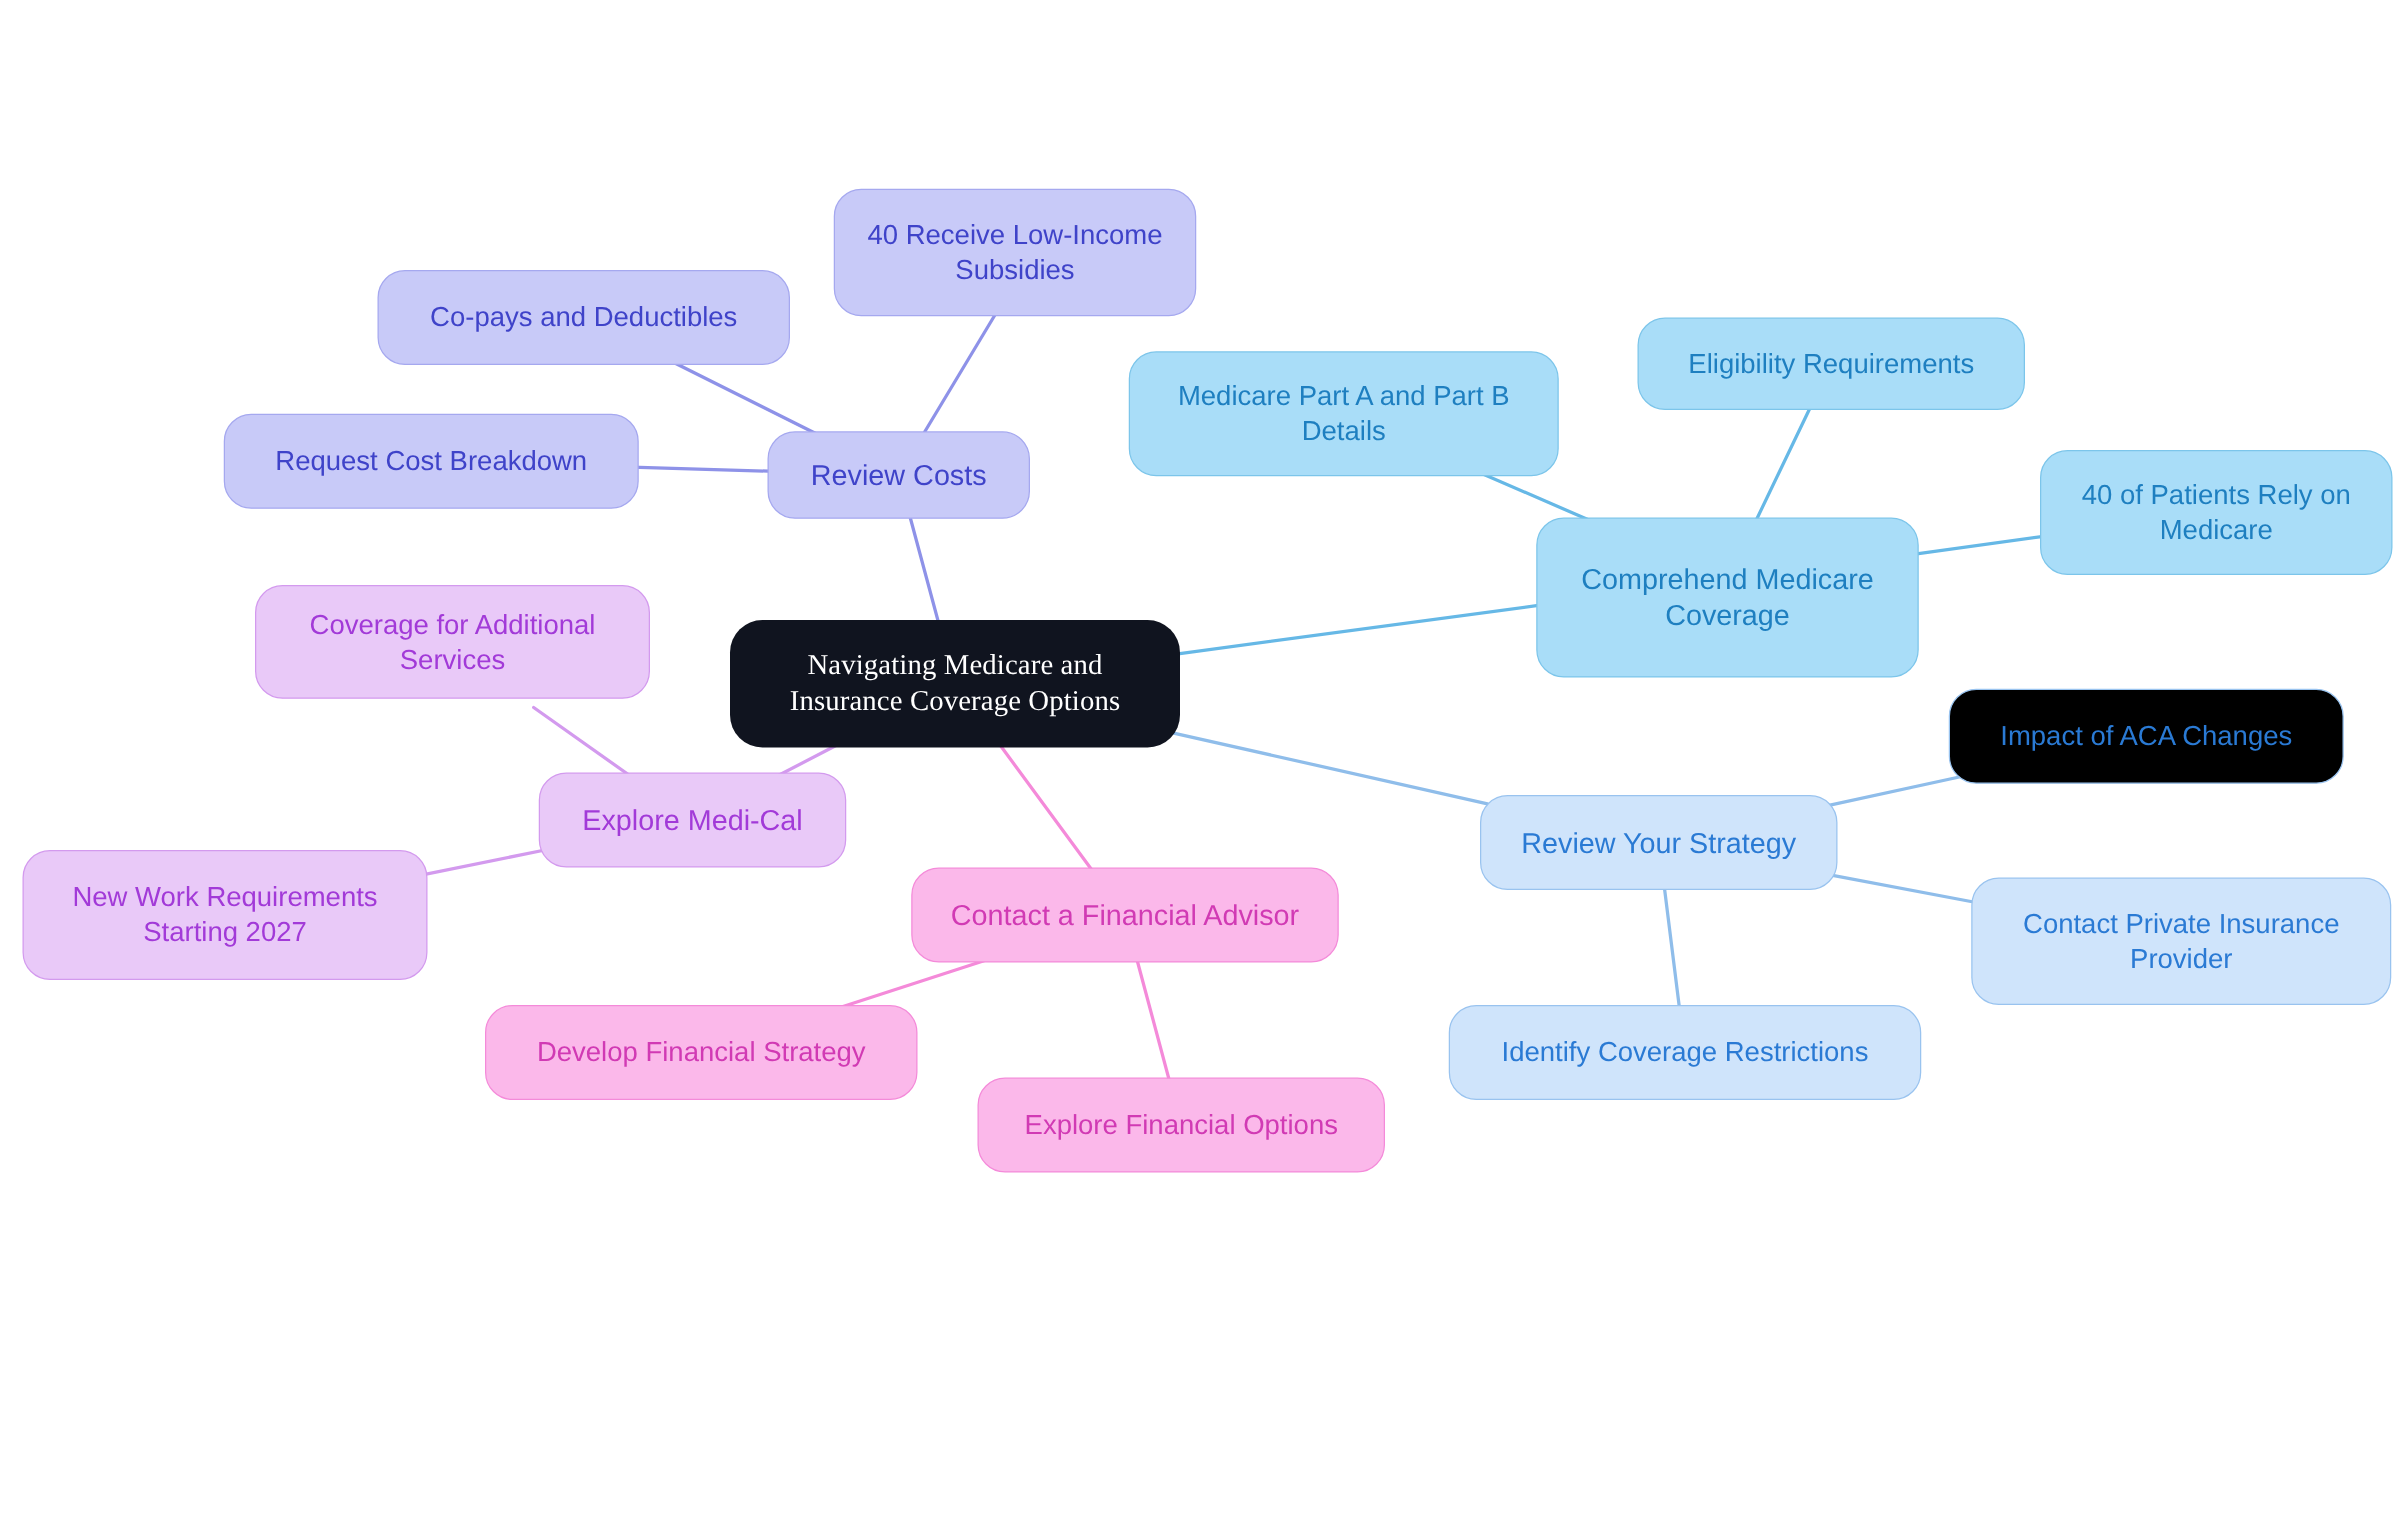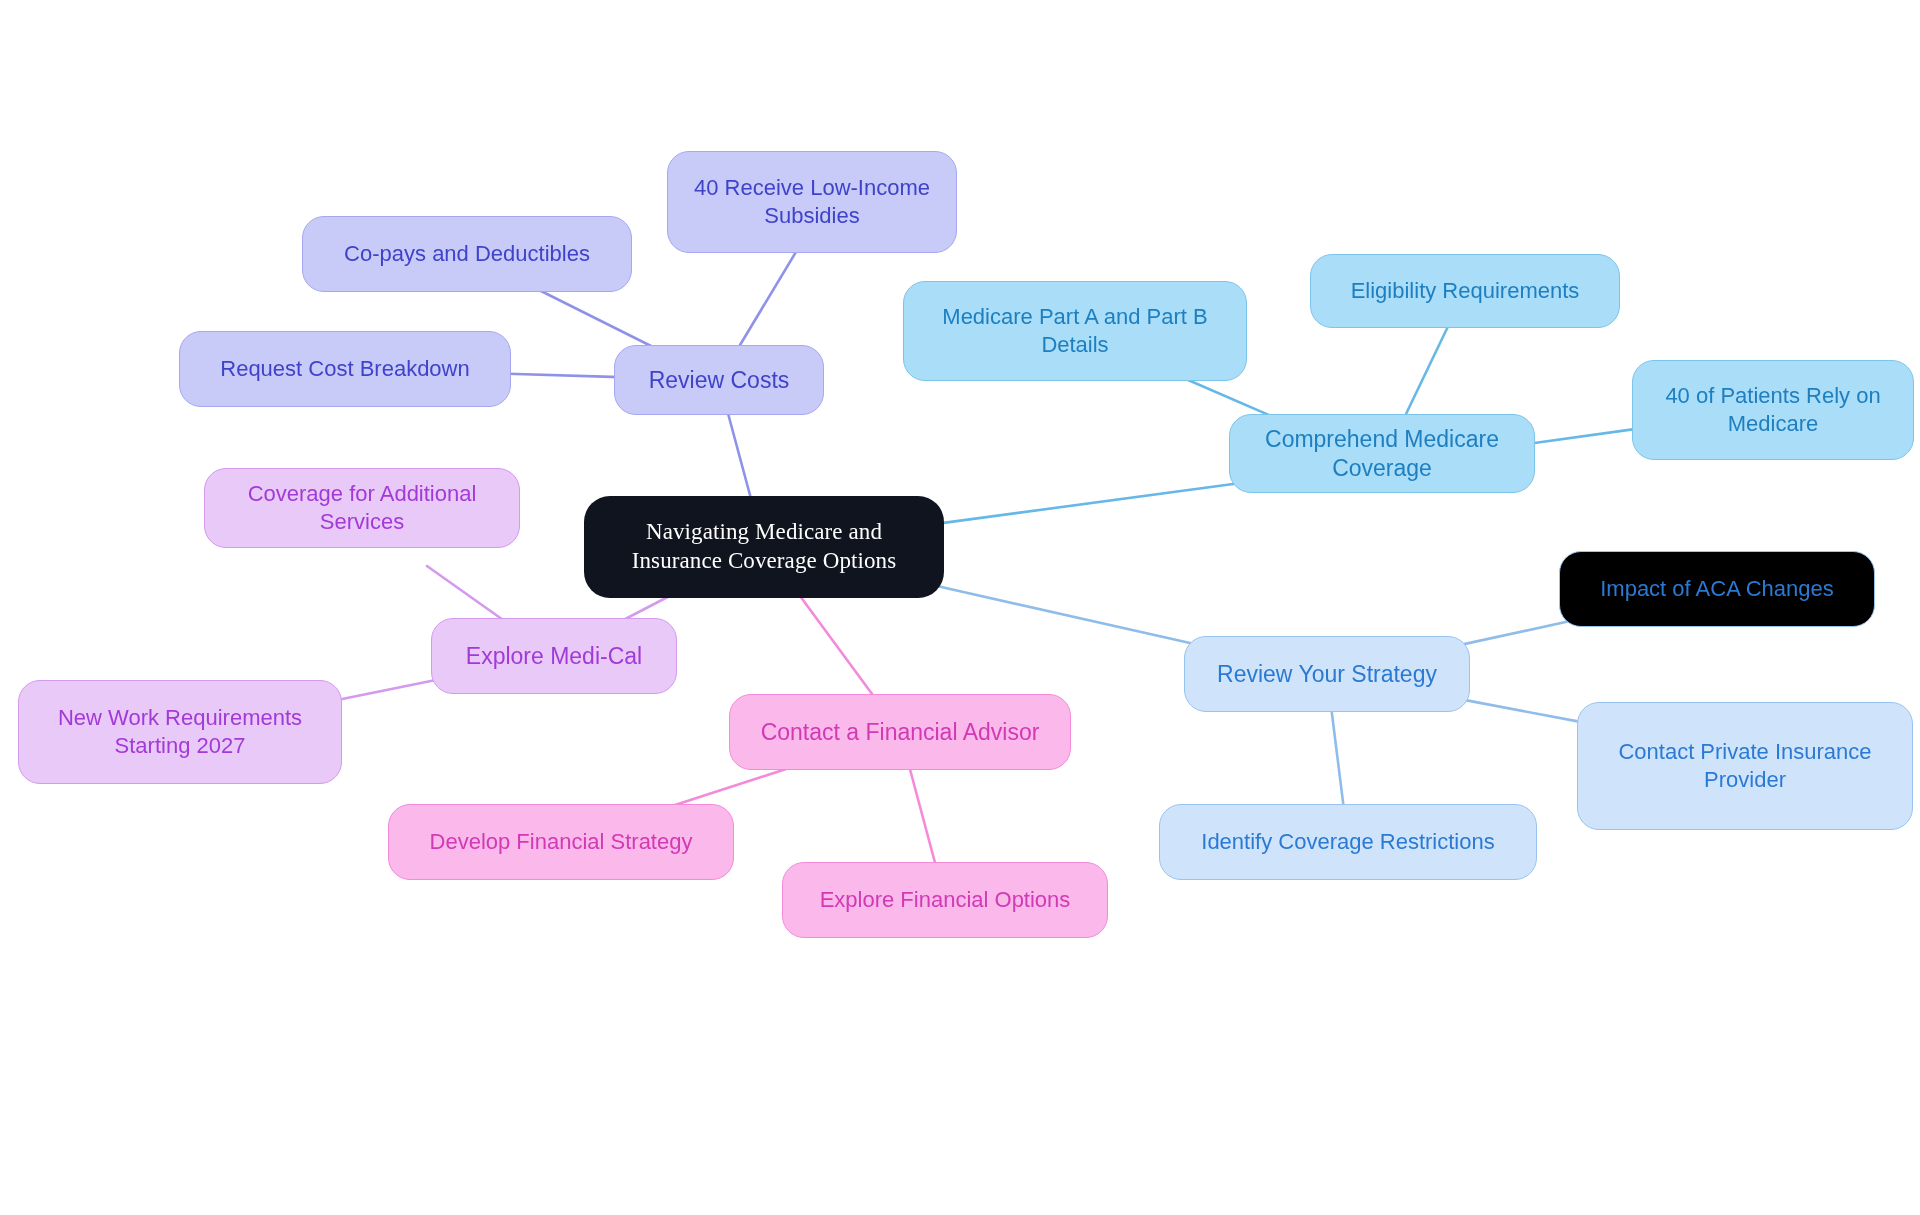--- a/index.html
+++ b/index.html
@@ -115,35 +115,35 @@
       <line x1="437" y1="679.7754010695187" x2="336" y2="700.2994652406417" stroke="#d39aee" stroke-width="2.6" stroke-linecap="round"></line>
     </svg>
   <div id="nodes">
       <div class="node root" style="left: 584px; top: 496px; width: 360px; height: 102px; background: rgb(16, 20, 31); color: rgb(255, 255, 255);">Navigating Medicare and
 Insurance Coverage Options</div>
       <div class="node lvl1" style="left: 614px; top: 345px; width: 210px; height: 70px; background: rgb(200, 202, 248); border-color: rgb(165, 168, 239); color: rgb(63, 67, 201);">Review Costs</div>
       <div class="node lvl2" style="left: 667px; top: 151px; width: 290px; height: 102px; background: rgb(200, 202, 248); border-color: rgb(165, 168, 239); color: rgb(63, 67, 201);">40 Receive Low-Income
 Subsidies</div>
       <div class="node lvl2" style="left: 302px; top: 216px; width: 330px; height: 76px; background: rgb(200, 202, 248); border-color: rgb(165, 168, 239); color: rgb(63, 67, 201);">Co-pays and Deductibles</div>
       <div class="node lvl2" style="left: 179px; top: 331px; width: 332px; height: 76px; background: rgb(200, 202, 248); border-color: rgb(165, 168, 239); color: rgb(63, 67, 201);">Request Cost Breakdown</div>
-      <div class="node lvl1" style="left: 1229px; top: 414px; width: 306px; height: 79px; background: rgb(169, 221, 248); border-color: rgb(124, 197, 234); color: rgb(30, 127, 192); border-radius: 22px;">Comprehend Medicare
+      <div class="node lvl1" style="left: 1229px; top: 414px; width: 306px; height: 128px; background: rgb(169, 221, 248); border-color: rgb(124, 197, 234); color: rgb(30, 127, 192); border-radius: 22px;">Comprehend Medicare
 Coverage</div>
       <div class="node lvl2" style="left: 903px; top: 281px; width: 344px; height: 100px; background: rgb(169, 221, 248); border-color: rgb(124, 197, 234); color: rgb(30, 127, 192);">Medicare Part A and Part B
 Details</div>
       <div class="node lvl2" style="left: 1310px; top: 254px; width: 310px; height: 74px; background: rgb(169, 221, 248); border-color: rgb(124, 197, 234); color: rgb(30, 127, 192);">Eligibility Requirements</div>
       <div class="node lvl2" style="left: 1632px; top: 360px; width: 282px; height: 100px; background: rgb(169, 221, 248); border-color: rgb(124, 197, 234); color: rgb(30, 127, 192);">40 of Patients Rely on
 Medicare</div>
       <div class="node lvl1" style="left: 1184px; top: 636px; width: 286px; height: 76px; background: rgb(207, 228, 251); border-color: rgb(153, 195, 239); color: rgb(42, 122, 212);">Review Your Strategy</div>
       <div class="node lvl2" style="left: 1559px; top: 551px; width: 316px; height: 76px; background: #000000; border-color: rgb(153, 195, 239); color: rgb(42, 122, 212);">Impact of ACA Changes</div>
-      <div class="node lvl2" style="left: 1577px; top: 702px; width: 336px; height: 128px; background: rgb(207, 228, 251); border-color: rgb(153, 195, 239); color: rgb(42, 122, 212);">Contact Private Insurance
+      <div class="node lvl2" style="left: 1577px; top: 702px; width: 336px; height: 102px; background: rgb(207, 228, 251); border-color: rgb(153, 195, 239); color: rgb(42, 122, 212);">Contact Private Insurance
 Provider</div>
       <div class="node lvl2" style="left: 1159px; top: 804px; width: 378px; height: 76px; background: rgb(207, 228, 251); border-color: rgb(153, 195, 239); color: rgb(42, 122, 212);">Identify Coverage Restrictions</div>
       <div class="node lvl1" style="left: 729px; top: 694px; width: 342px; height: 76px; background: rgb(251, 184, 234); border-color: rgb(244, 138, 217); color: rgb(209, 58, 180);">Contact a Financial Advisor</div>
       <div class="node lvl2" style="left: 388px; top: 804px; width: 346px; height: 76px; background: rgb(251, 184, 234); border-color: rgb(244, 138, 217); color: rgb(209, 58, 180);">Develop Financial Strategy</div>
       <div class="node lvl2" style="left: 782px; top: 862px; width: 326px; height: 76px; background: rgb(251, 184, 234); border-color: rgb(244, 138, 217); color: rgb(209, 58, 180);">Explore Financial Options</div>
       <div class="node lvl1" style="left: 431px; top: 618px; width: 246px; height: 76px; background: rgb(233, 201, 248); border-color: rgb(211, 154, 238); color: rgb(162, 58, 216);">Explore Medi-Cal</div>
-      <div class="node lvl2" style="left: 204px; top: 468px; width: 316px; height: 80px; background: rgb(233, 201, 248); border-color: rgb(211, 154, 238); color: rgb(162, 58, 216);">Coverage for Additional
+      <div class="node lvl2" style="left: 204px; top: 468px; width: 316px; height: 91px; background: rgb(233, 201, 248); border-color: rgb(211, 154, 238); color: rgb(162, 58, 216);">Coverage for Additional
 Services</div>
       <div class="node lvl2" style="left: 18px; top: 680px; width: 324px; height: 104px; background: rgb(233, 201, 248); border-color: rgb(211, 154, 238); color: rgb(162, 58, 216);">New Work Requirements
 Starting 2027</div>
     </div>
 
 </div>
 
 </body></html>

